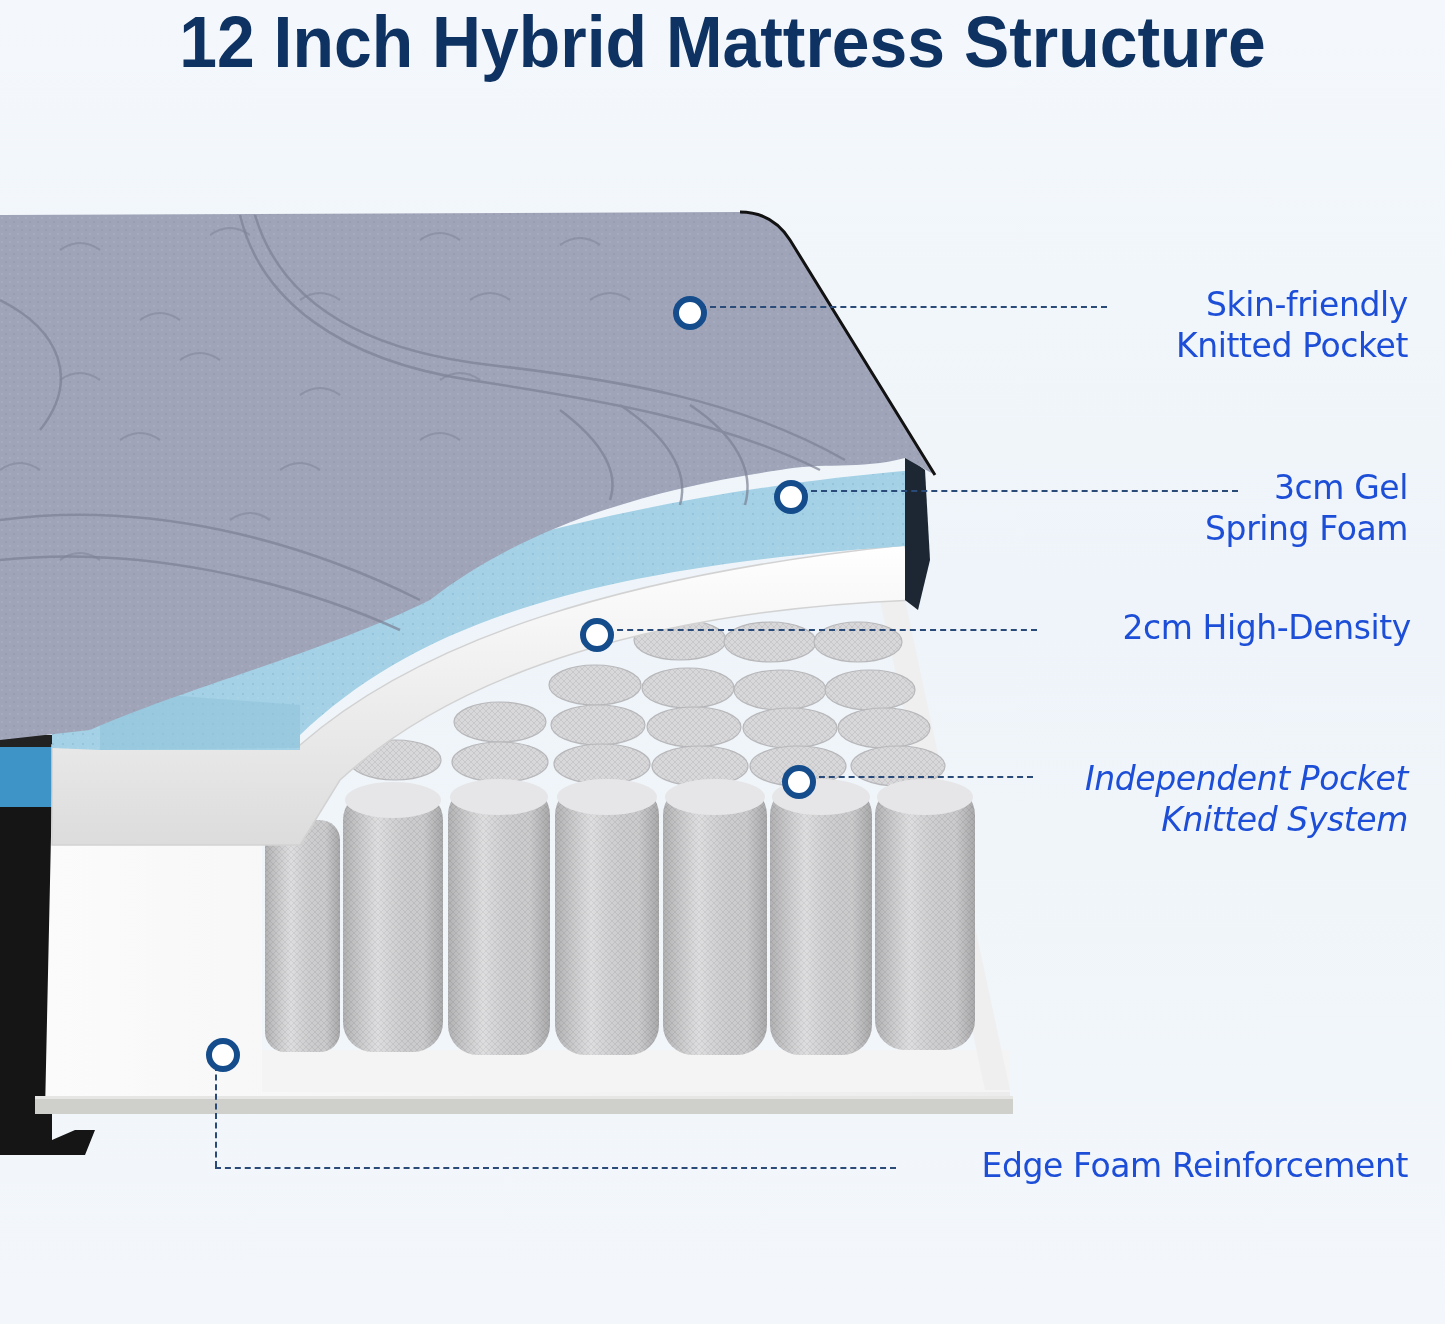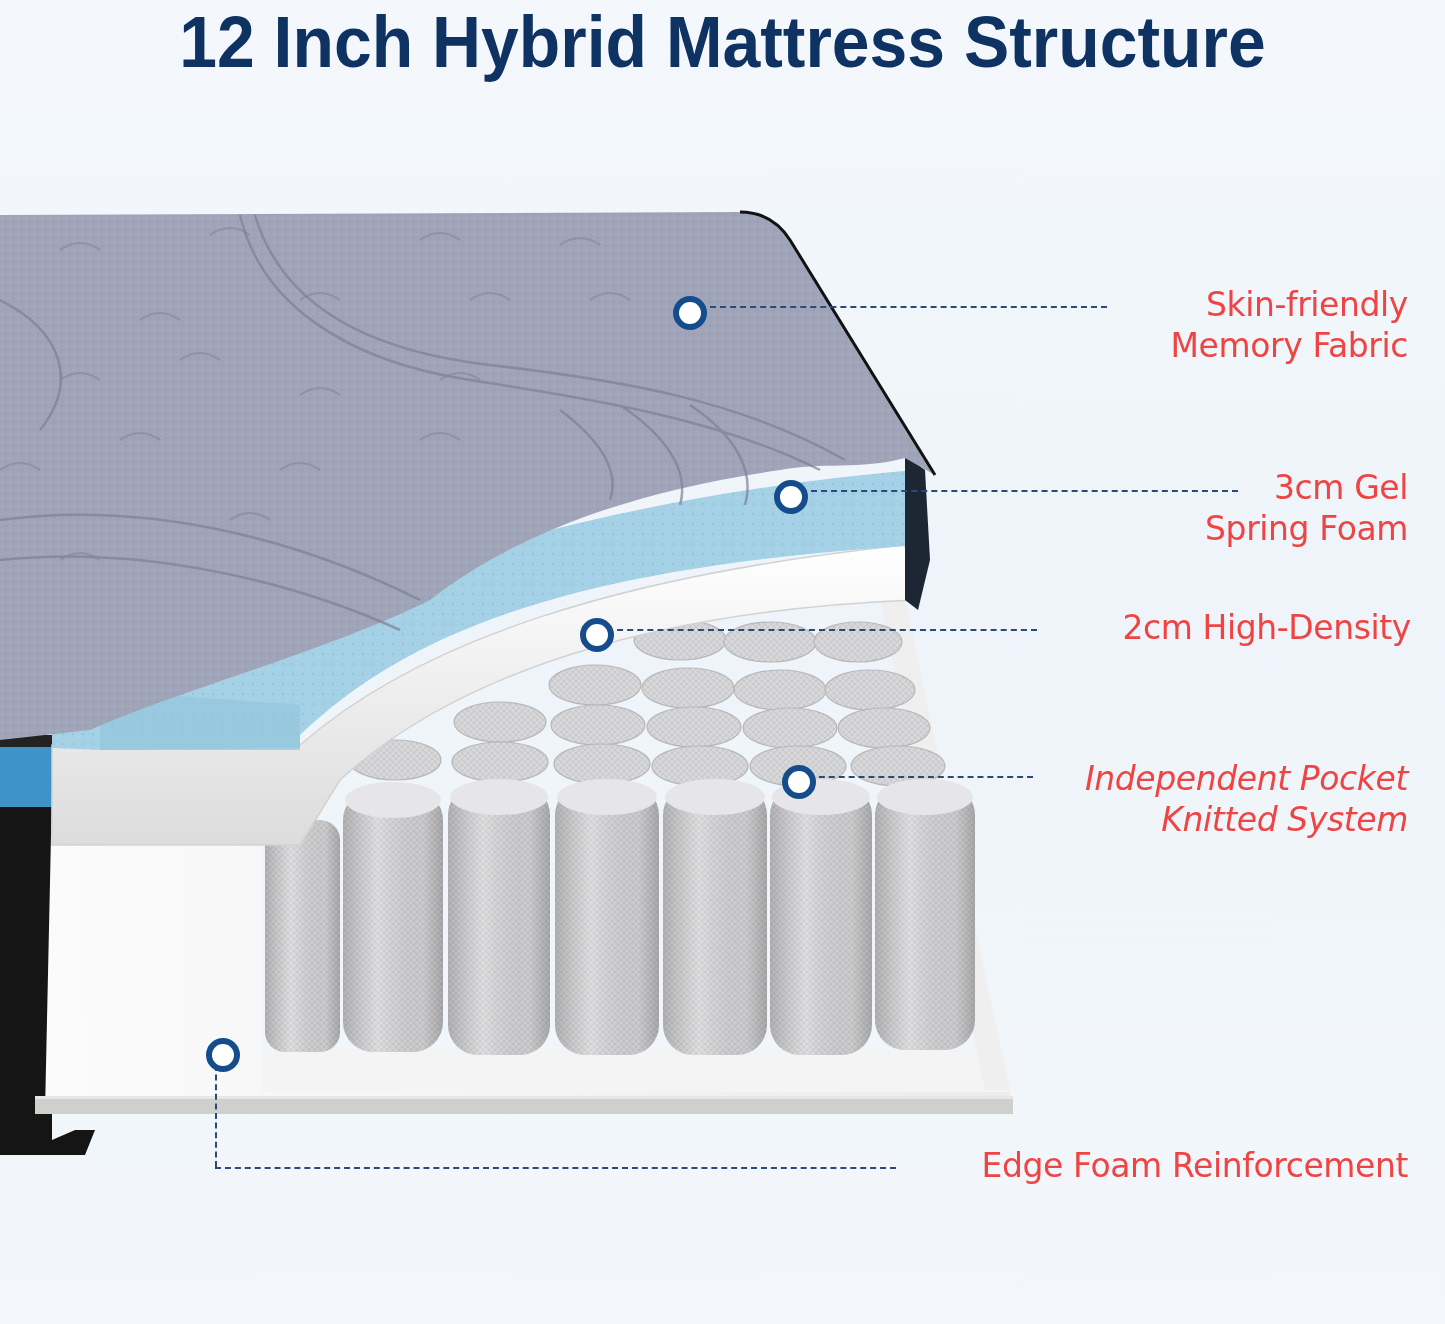--- a/index.html
+++ b/index.html
@@ -10,21 +10,21 @@
   }
   .title {
     position: absolute; left: 0; top: 0; width: 1445px; text-align: center;
     font-family: "Liberation Sans", sans-serif; font-weight: 700;
     font-size: 73px; letter-spacing: 0px; color: #0e3262; line-height: 84px;
     transform: scaleX(0.93); transform-origin: center top;
   }
   .illus { position: absolute; left: 0; top: 0; width: 1445px; height: 1324px; }
   .label {
     position: absolute; right: 37px; text-align: right;
-    font-family: "DejaVu Sans", sans-serif; color: #ef4444;
+    font-family: "DejaVu Sans", sans-serif; color: #1d4ed8;
     font-size: 33px; line-height: 41px; letter-spacing: -0.4px;
   }
   .label b { font-weight: 400; }
   .label .line { display: block; white-space: nowrap; }
   .marker { position: absolute; width: 0; height: 0; }
   .marker .ring {
     position: absolute; left: -17px; top: -17px; width: 22px; height: 22px;
     border: 6px solid #154d8c; border-radius: 50%; background: #ffffff;
   }
   .leader { position: absolute; border-top: 2.5px dashed #2a4a78; height: 0; }
@@ -212,21 +212,21 @@
   </div>
 <div class="marker" style="left:799px; top:782px;">
     <span class="ring"></span>
   </div>
 <div class="marker" style="left:223px; top:1055px;">
     <span class="ring"></span>
   </div>
 
 <div class="label" style="top:284px;">
   <span class="line">Skin-friendly</span>
-  <span class="line">Memory Fabric</span>
+  <span class="line">Knitted Pocket</span>
 </div>
 
 <div class="label" style="top:467px;">
   <span class="line"><b>3cm</b><span> Gel</span></span>
   <span class="line">Spring Foam</span>
 </div>
 
 <div class="label" style="top:607px; right:34px;">
   <span class="line"><b>2cm</b><span> High-Density</span></span>
 </div>

